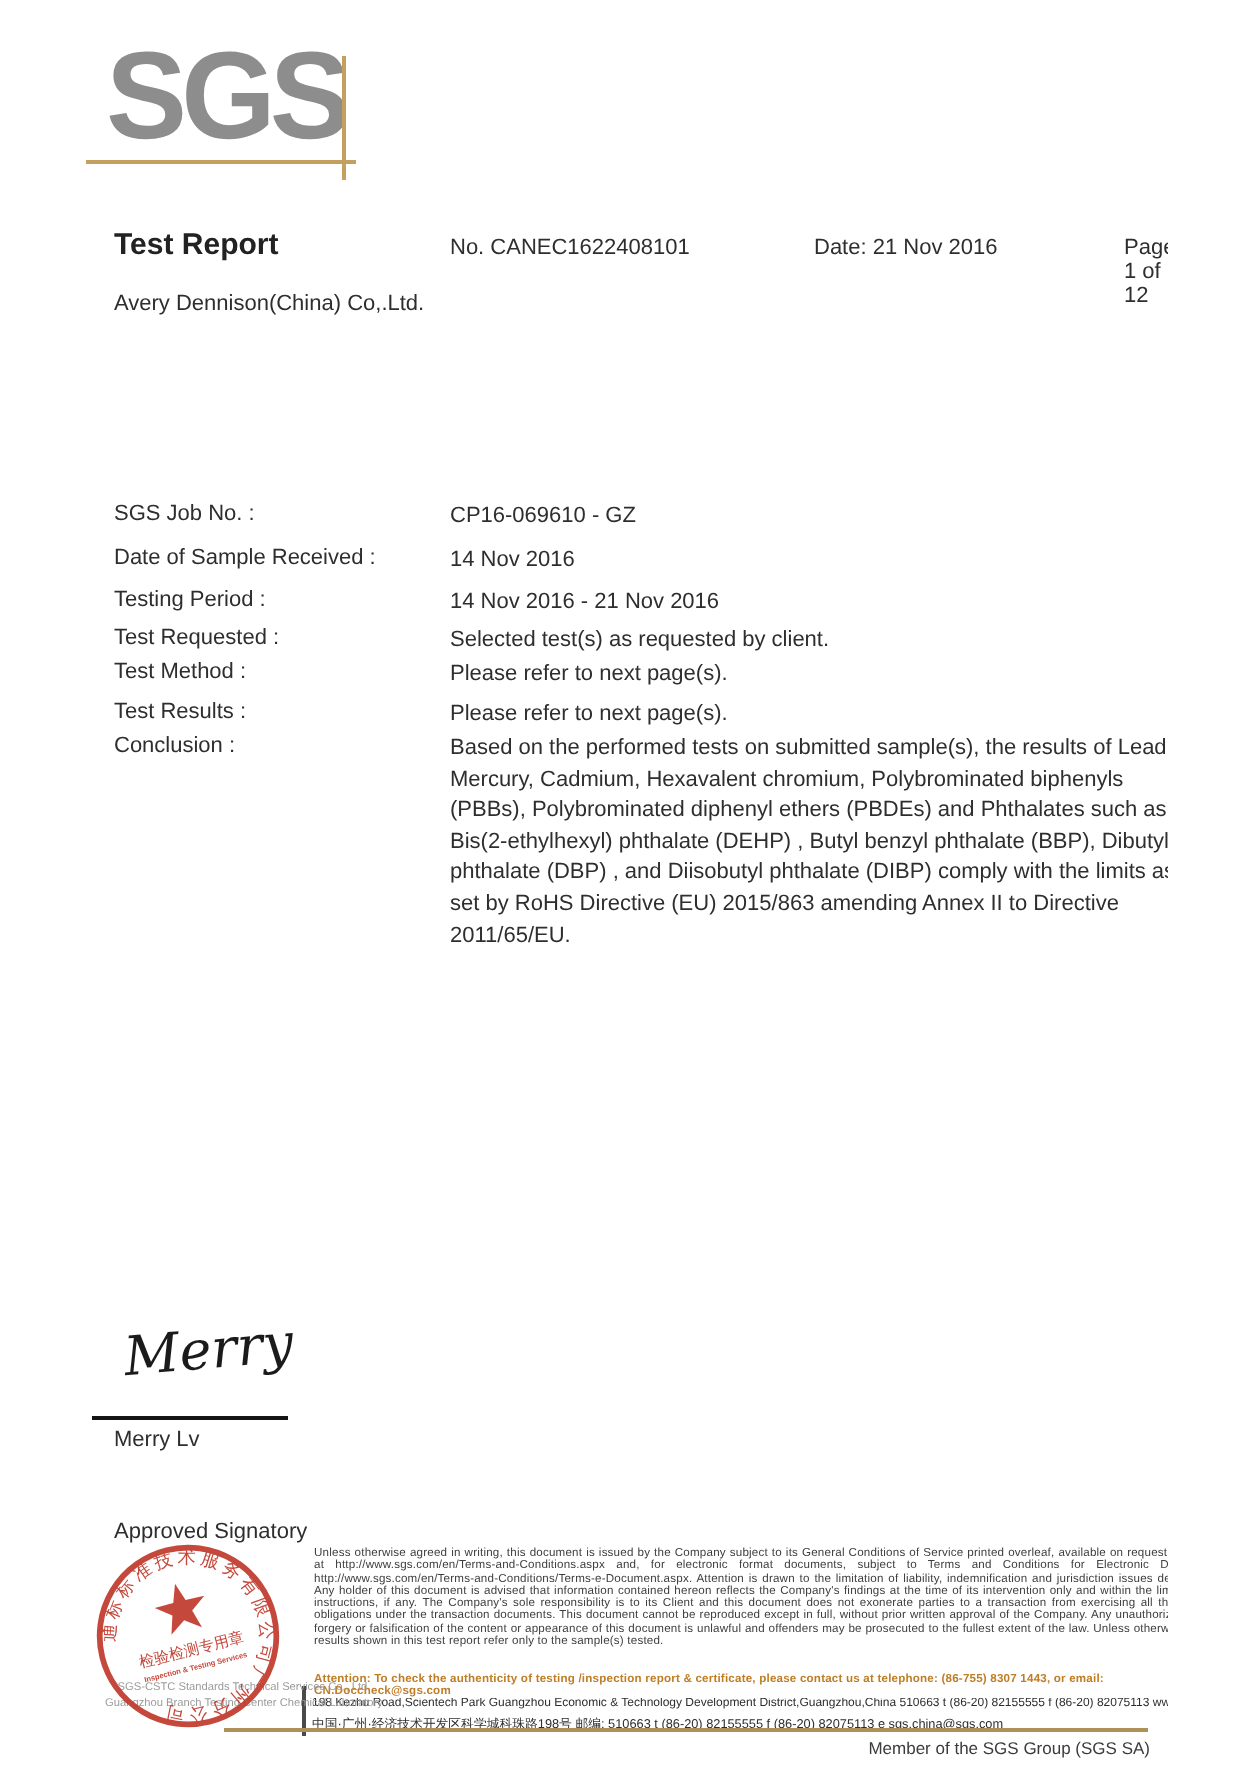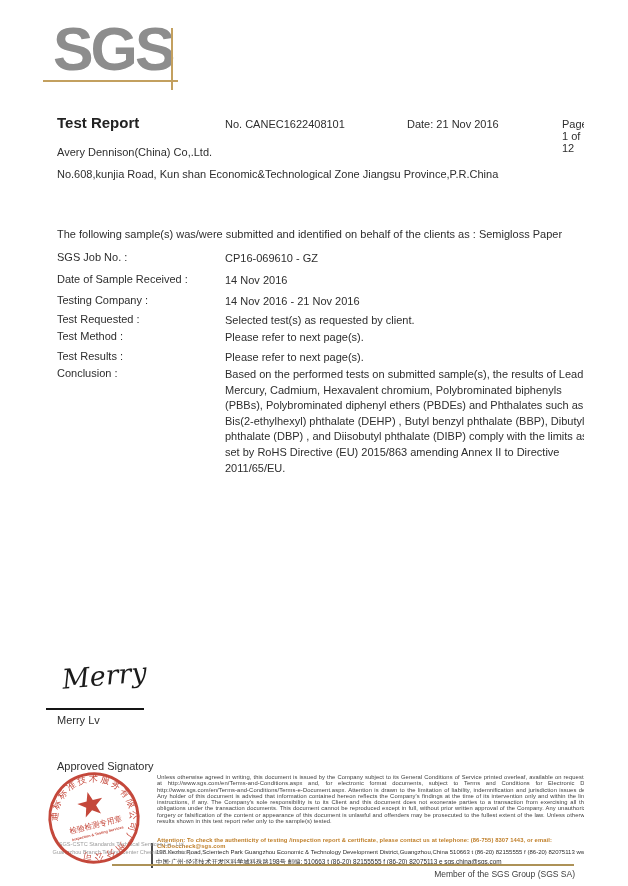--- a/index.html
+++ b/index.html
@@ -66,34 +66,32 @@
   <div class="logo">SGS</div>
   <div class="logo-hline"></div>
   <div class="logo-vline"></div>
 
   <div class="hdr-title">Test Report</div>
   <div class="hdr-no">No. CANEC1622408101</div>
   <div class="hdr-date">Date: 21 Nov 2016</div>
   <div class="hdr-page">Page 1 of 12</div>
 
   <div class="client-name">Avery Dennison(China) Co,.Ltd.</div>
-  <div class="client-addr">No.608,kunjia Road, Kun shan Economic&amp;Technological Zone Jiangsu Province,P.R.China</div>
 
-  <div class="sample-stmt">The following sample(s) was/were submitted and identified on behalf of the clients as : Semigloss Paper</div>
 
   <div class="row" style="top:251px">
     <div class="lbl">SGS Job No. :</div>
     <div class="val">CP16-069610 - GZ</div>
   </div>
   <div class="row" style="top:273px">
     <div class="lbl">Date of Sample Received :</div>
     <div class="val">14 Nov 2016</div>
   </div>
   <div class="row" style="top:294px">
-    <div class="lbl">Testing Company :</div>
+    <div class="lbl">Testing Period :</div>
     <div class="val">14 Nov 2016 - 21 Nov 2016</div>
   </div>
   <div class="row" style="top:313px">
     <div class="lbl">Test Requested :</div>
     <div class="val">Selected test(s) as requested by client.</div>
   </div>
   <div class="row" style="top:330px">
     <div class="lbl">Test Method :</div>
     <div class="val">Please refer to next page(s).</div>
   </div>

